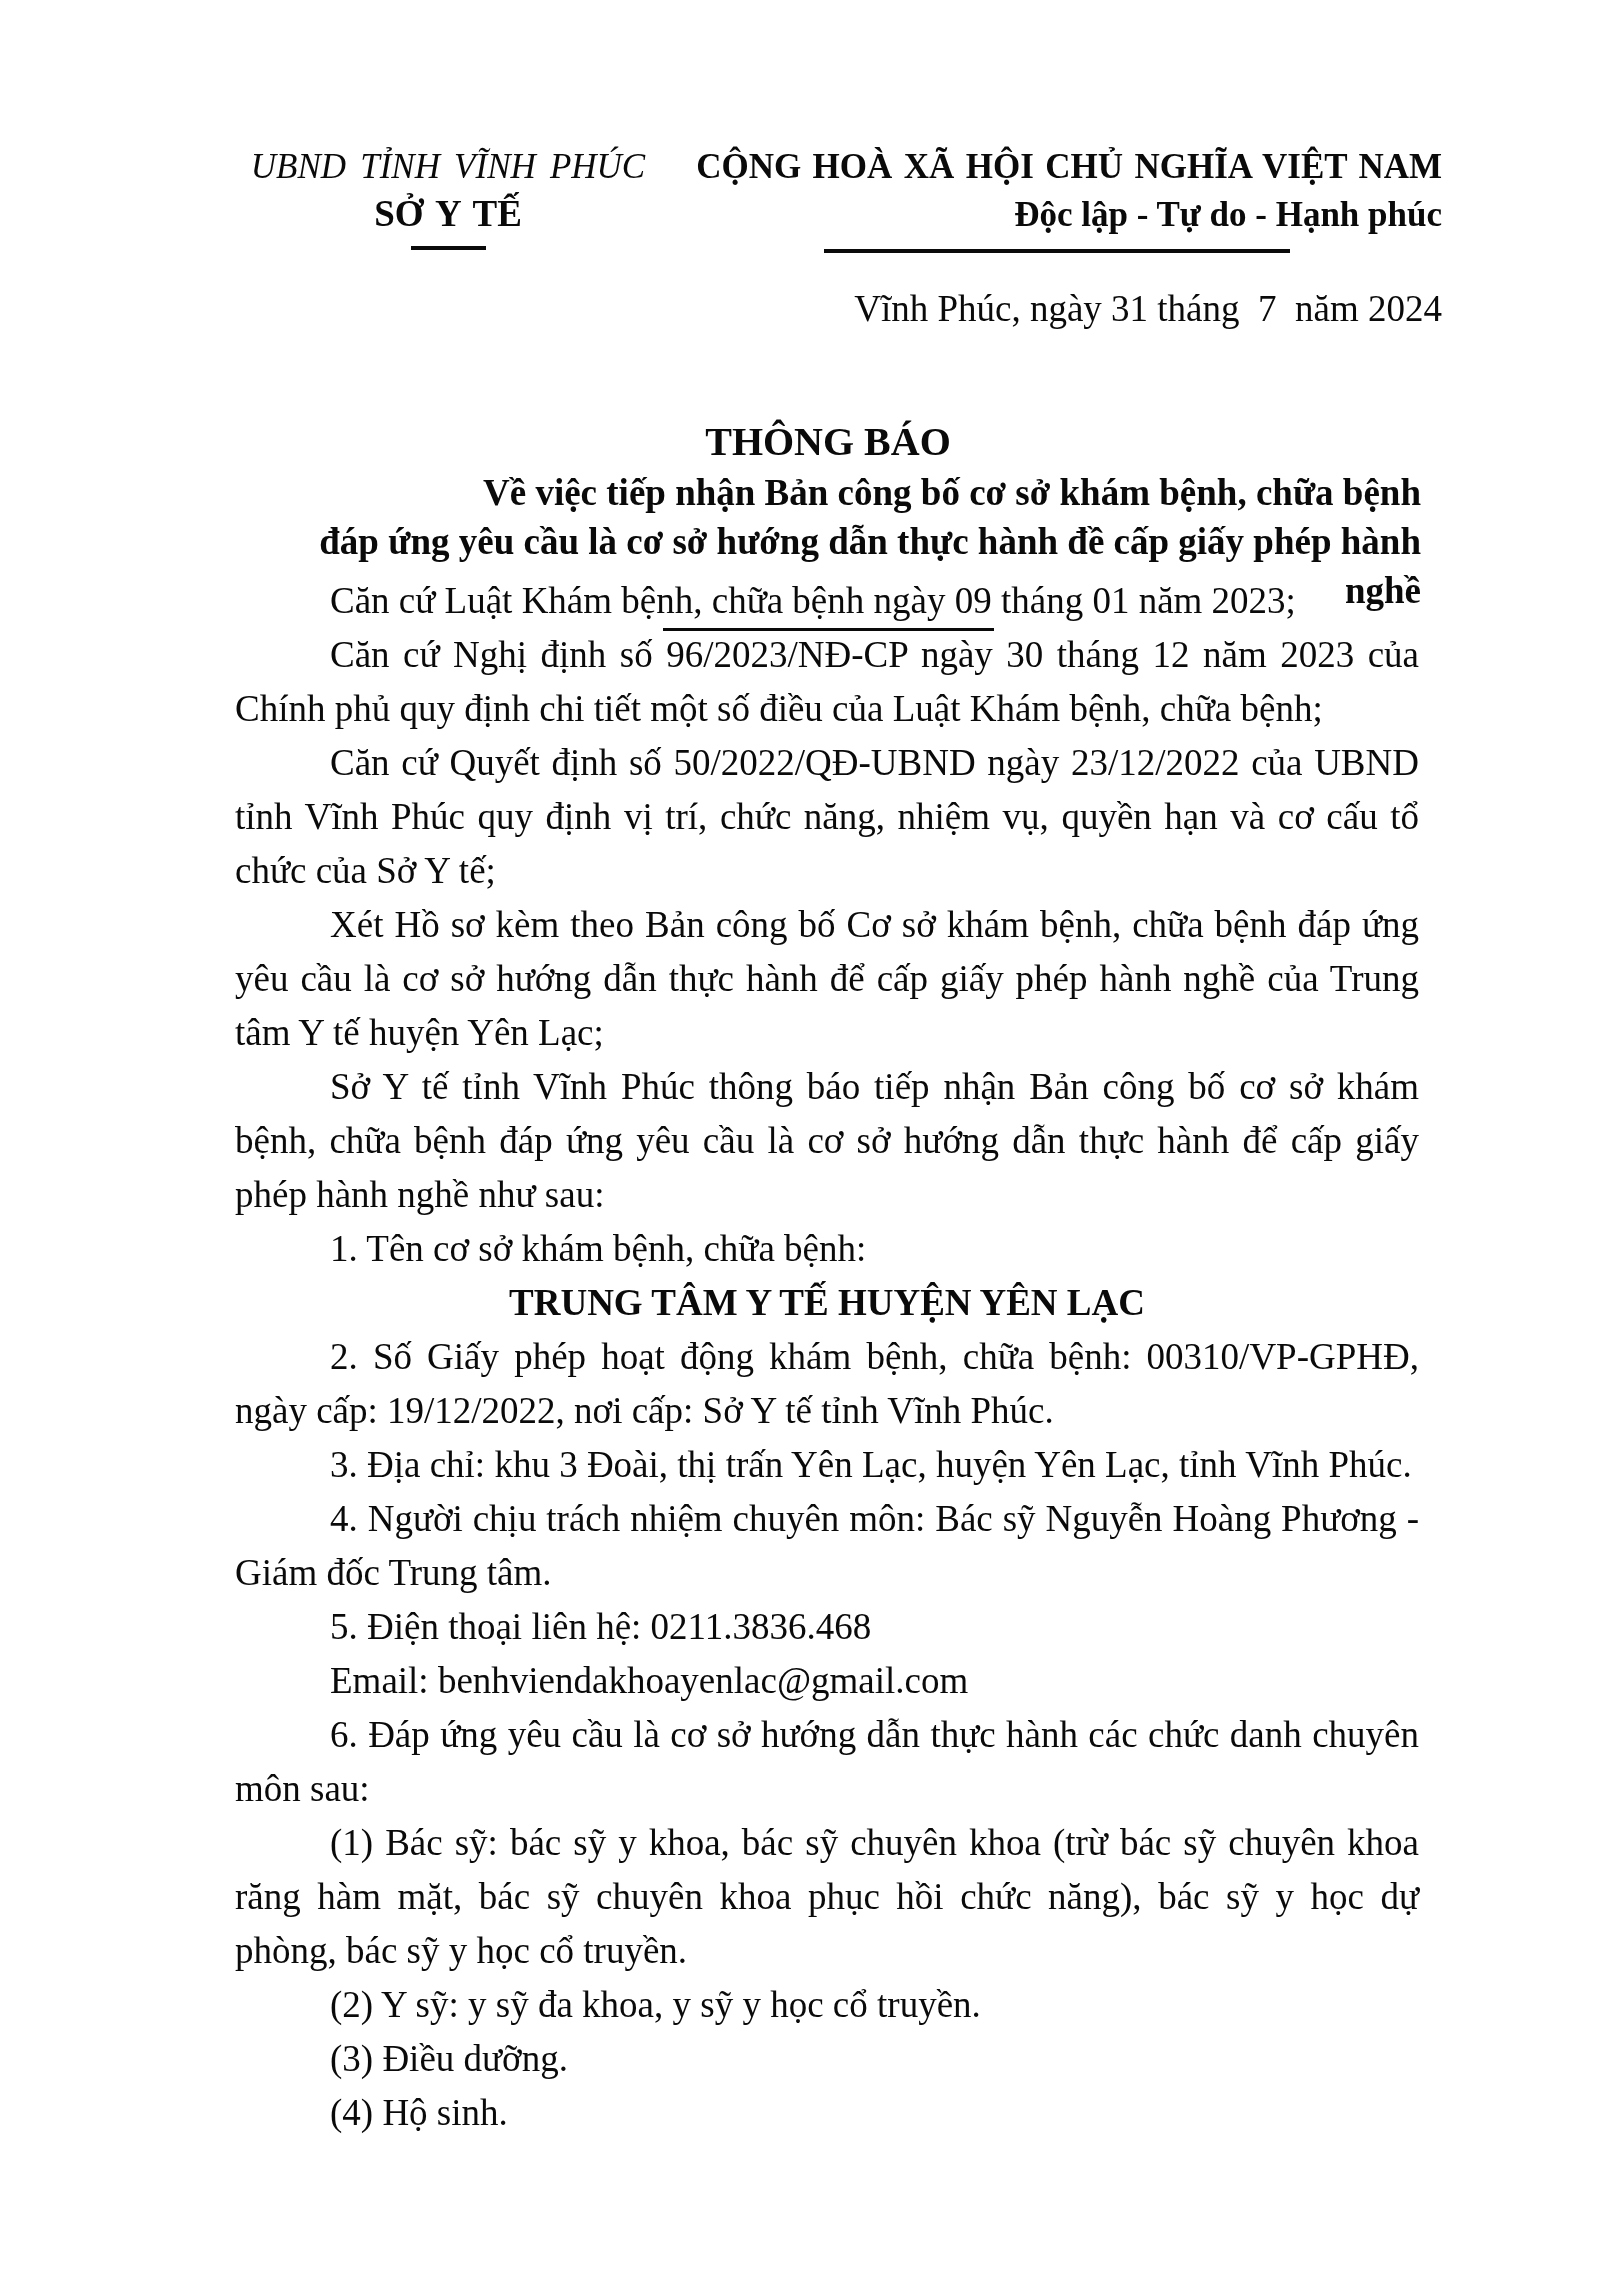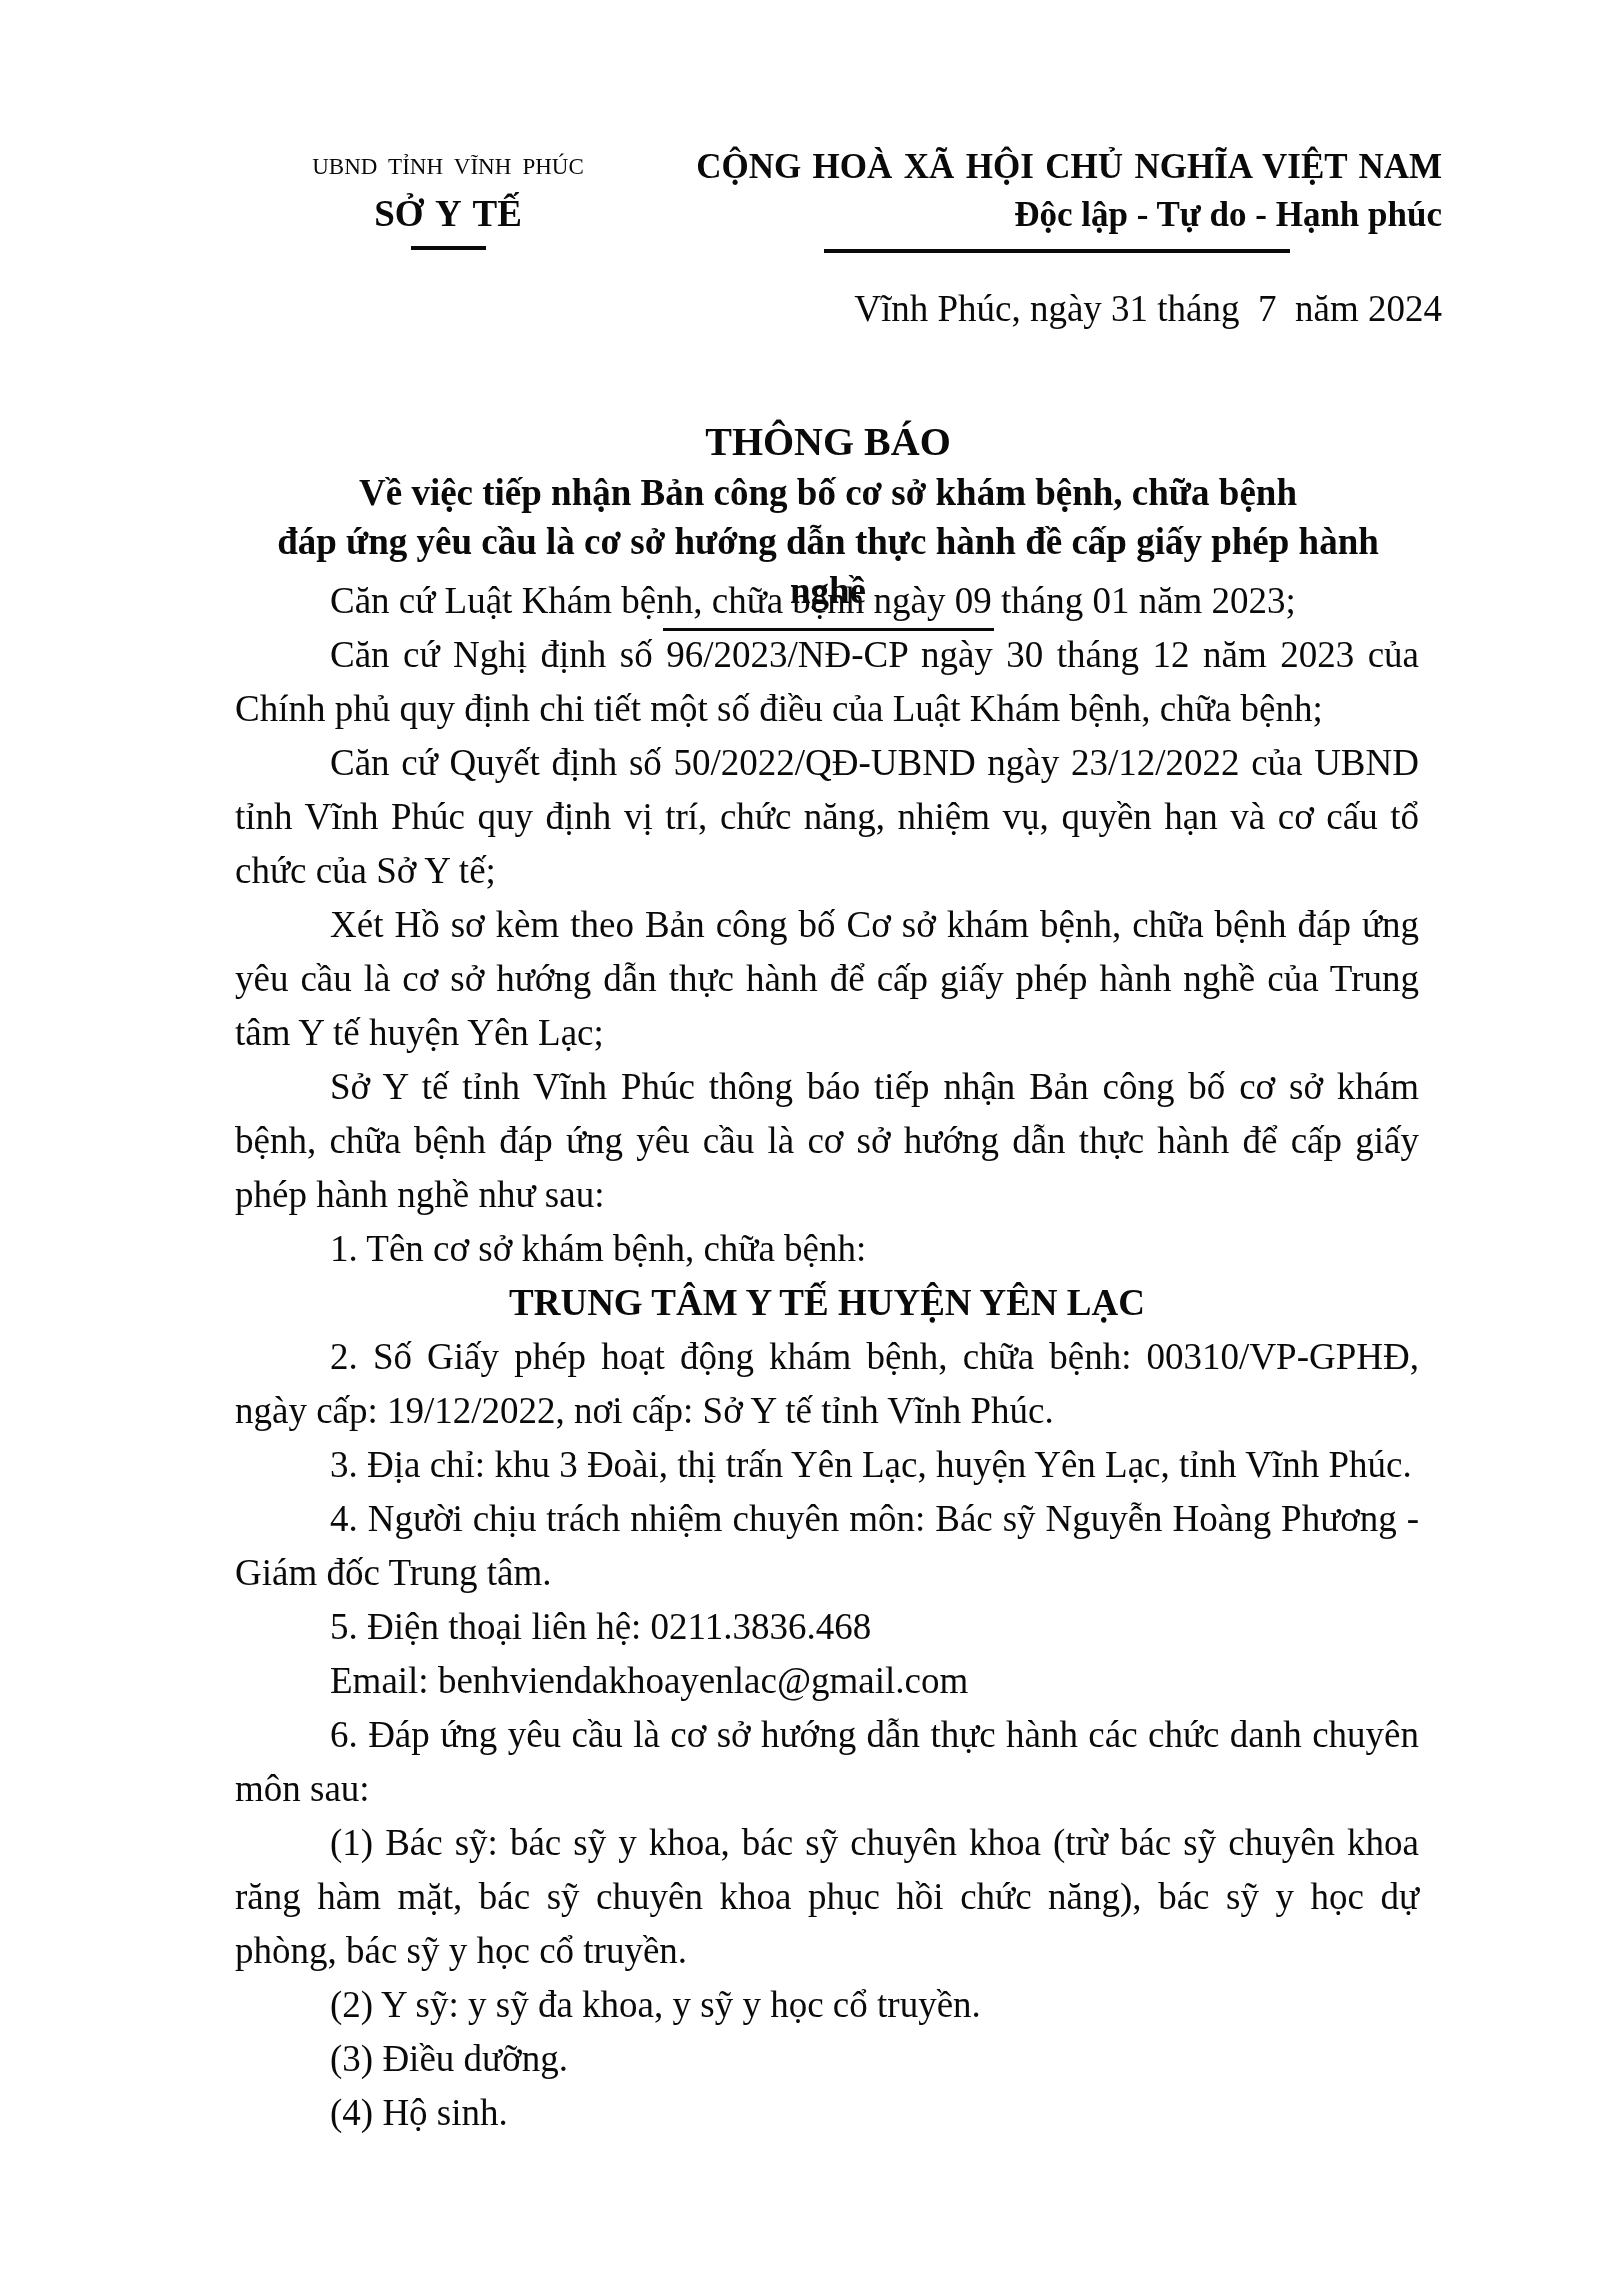--- a/index.html
+++ b/index.html
@@ -29,23 +29,24 @@
   .header-left {
     width: 448px;
     text-align: center;
     flex: 0 0 auto;
   }
   .header-right {
     flex: 1 1 auto;
     text-align: right;
   }
   .agency-parent {
-    font-size: 23px;
+    font-size: 35px;
     line-height: 47px;
     word-spacing: 5.4px;
+    font-style: italic;
   }
   .agency-name {
     font-size: 37px;
     line-height: 47px;
     font-weight: bold;
     word-spacing: 3.6px;
     text-align: center;
   }
   .rule {
     height: 3.6px;
@@ -90,20 +91,21 @@
   }
   .title-main {
     font-size: 40px;
     line-height: 52px;
     font-weight: bold;
   }
   .title-sub {
     font-size: 37px;
     line-height: 49px;
     font-weight: bold;
+    text-align: right;
   }
 
   
   .body-block {
     position: absolute;
     top: 574px;
     left: 235px;
     width: 1184px;
   }
   .body-block p {

